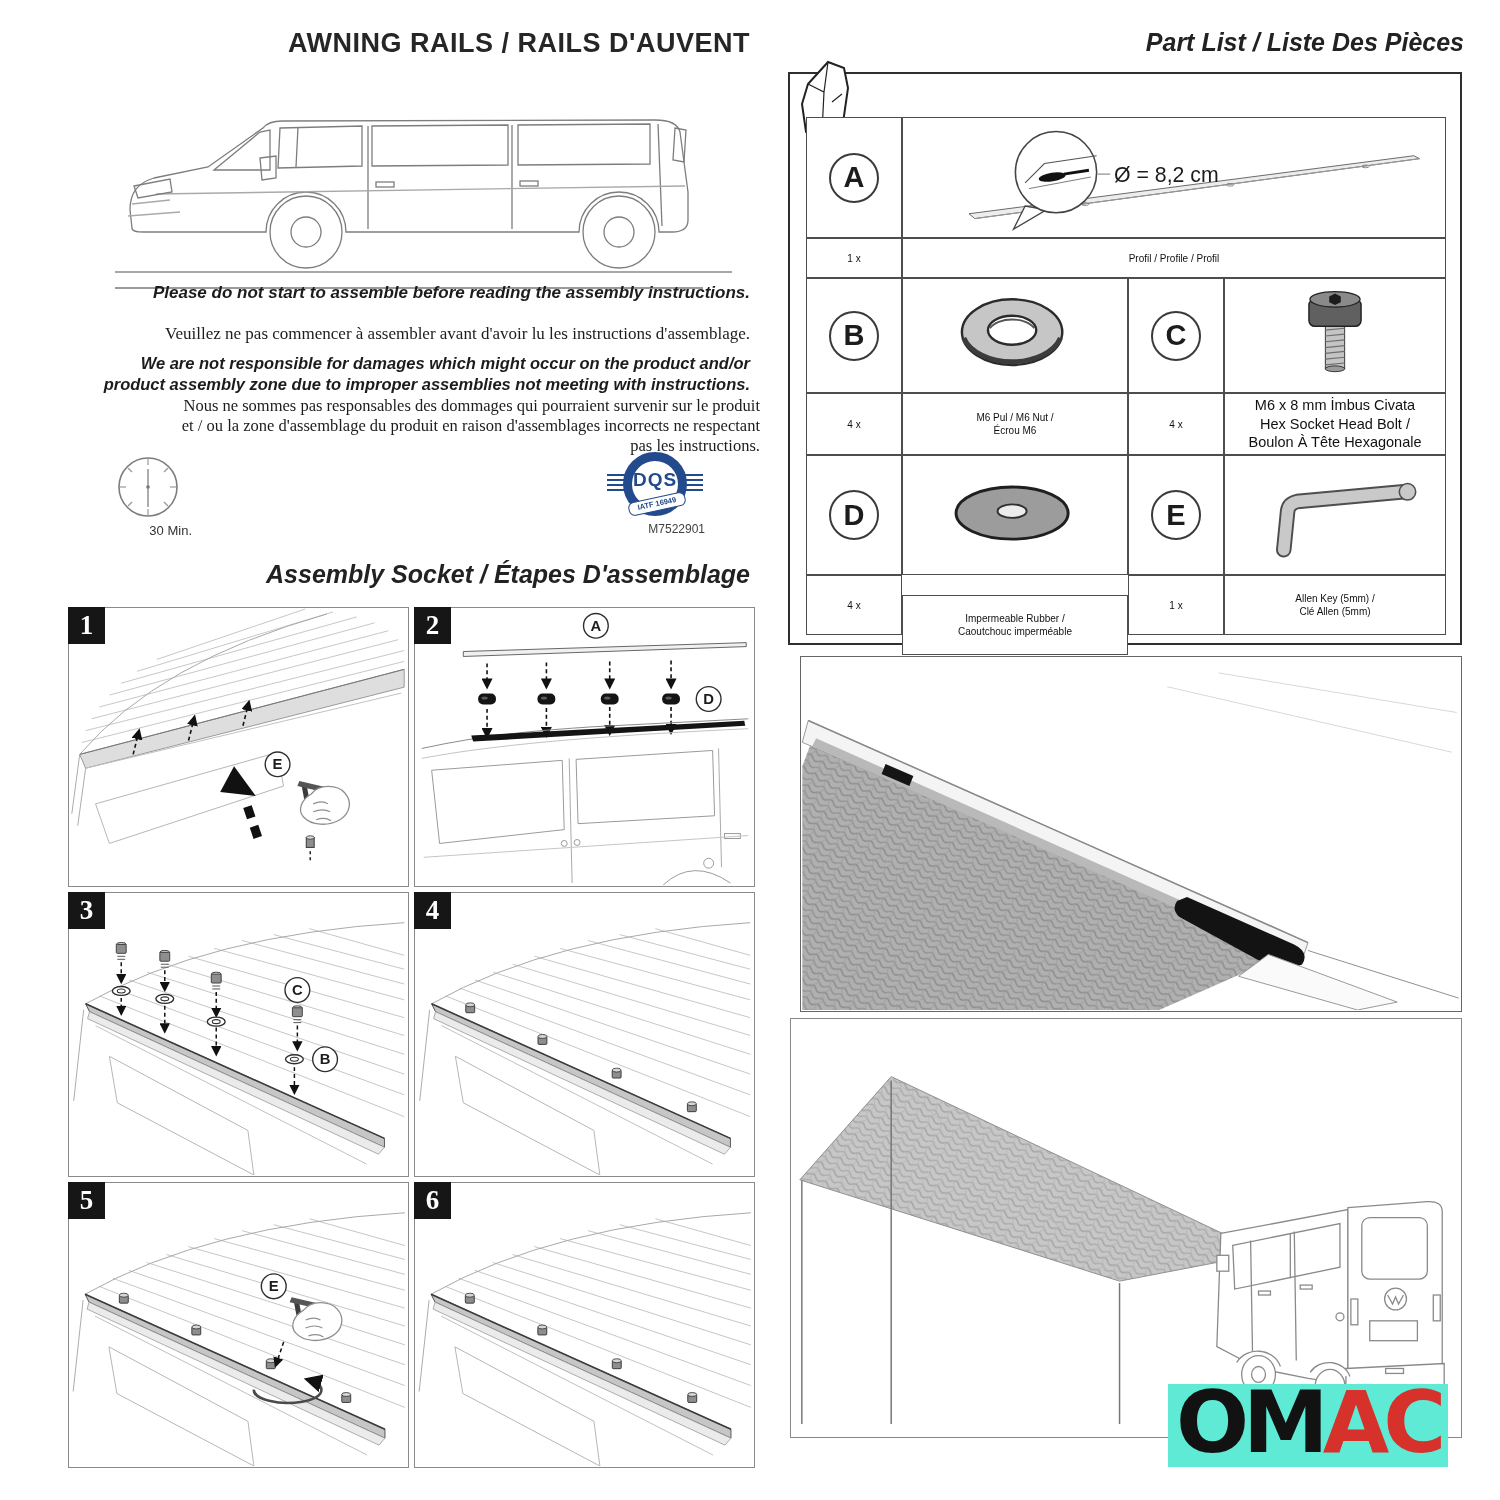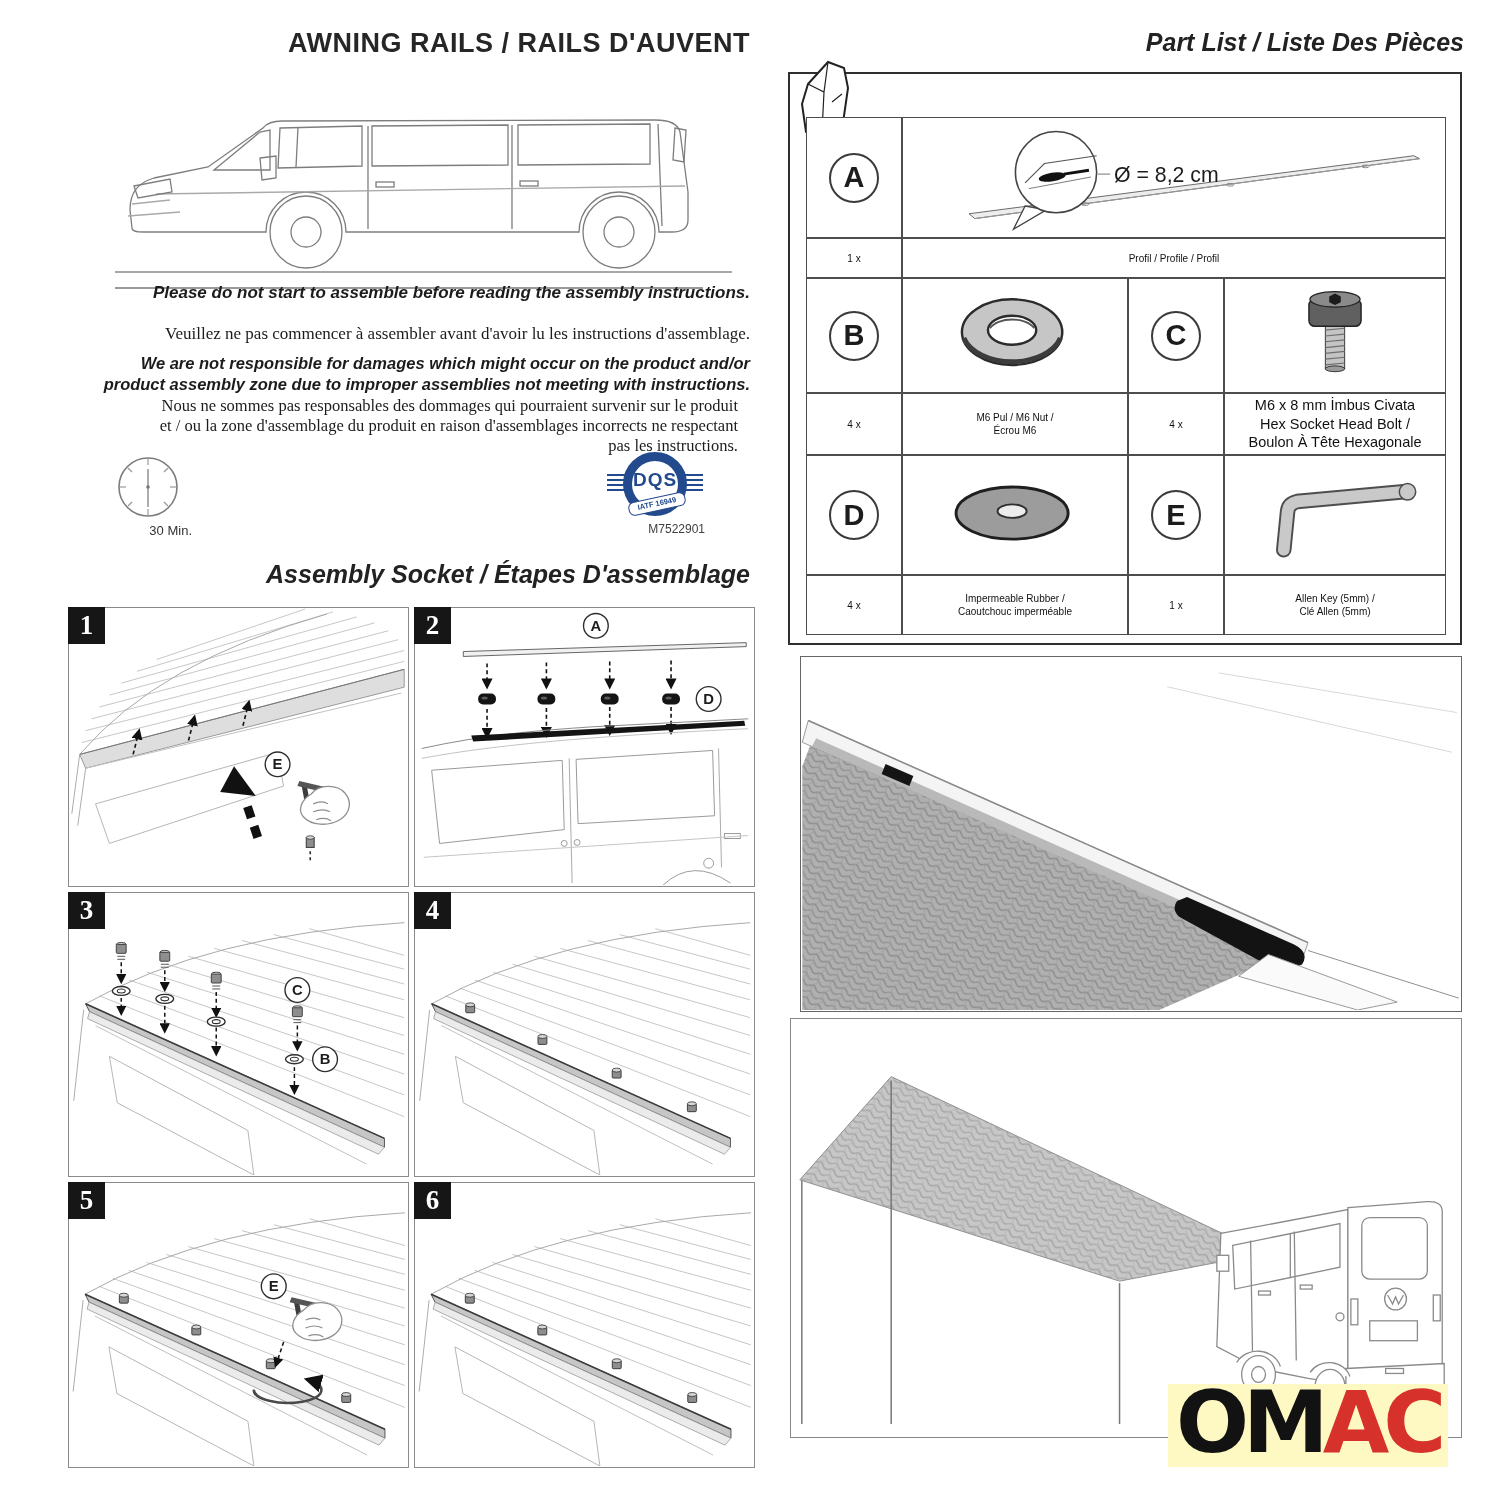--- a/index.html
+++ b/index.html
@@ -29,21 +29,21 @@
   .dqs-circle{position:absolute;left:16px;top:0;width:64px;height:64px;border-radius:50%;
               border:9px solid #234a8c;background:#fff;box-sizing:border-box}
   .dqs-stripe{position:absolute;width:26px;height:20px;top:22px;
               background:repeating-linear-gradient(#234a8c 0 2.4px,#fff 2.4px 5px)}
   .dqs-word{position:absolute;left:16px;top:17px;width:64px;text-align:center;
             font-size:19px;font-weight:bold;color:#234a8c;letter-spacing:1px}
   .dqs-band{position:absolute;left:21px;top:45px;width:56px;height:12px;background:#fff;
             border:1px solid #234a8c;border-radius:6px;transform:rotate(-12deg);
             font-size:7.5px;font-weight:bold;color:#234a8c;text-align:center;line-height:11px}
   .omac{position:absolute;font-family:"DejaVu Sans",sans-serif;font-weight:bold;
-        font-size:86px;letter-spacing:-6px;line-height:.9;background:#fef9c3;padding:0 8px 6px 8px}
+        font-size:86px;letter-spacing:-6px;line-height:.9;background:#5eead4;padding:0 8px 6px 8px}
   svg{display:block}
   svg text{font-family:"Liberation Sans",sans-serif}
   .callout-txt{font-size:15px;font-weight:bold;fill:#1c1c1c;text-anchor:middle}
 </style>
 </head>
 <body>
 
 <svg width="0" height="0" class="abs" aria-hidden="true">
   <defs>
     <marker id="ah" markerWidth="7" markerHeight="7" refX="5.5" refY="3.5" orient="auto">
@@ -142,21 +142,21 @@
   </g>
   <line x1="5" y1="206" x2="622" y2="206" stroke="#8a8a8a" stroke-width="1.6"></line>
 </svg>
 
 <div class="abs" style="left:115px;top:287px;width:588px;height:0;border-top:2px solid #9a9a9a"></div>
 
 <div class="abs ctr warn-en" style="left:60px;top:282px;width:690px">Please do not start to assemble before reading the assembly instructions.</div>
 <div class="abs ctr warn-fr" style="left:60px;top:324px;width:690px">Veuillez ne pas commencer à assembler avant d'avoir lu les instructions d'assemblage.</div>
 <div class="abs ctr warn-en pre" style="left:60px;top:353px;width:690px;font-size:16.5px">We are not responsible for damages which might occur on the product and/or
 product assembly zone due to improper assemblies not meeting with instructions.</div>
-<div class="abs ctr warn-fr pre" style="left:48px;top:396px;width:690px;font-size:16.5px">Nous ne sommes pas responsables des dommages qui pourraient survenir sur le produit
+<div class="abs ctr warn-fr pre" style="left:70px;top:396px;width:690px;font-size:16.5px">Nous ne sommes pas responsables des dommages qui pourraient survenir sur le produit
 et / ou la zone d'assemblage du produit en raison d'assemblages incorrects ne respectant
 pas les instructions.</div>
 
 <svg class="abs" style="left:116px;top:455px" width="64" height="64" viewBox="0 0 64 64">
   <circle cx="32" cy="32" r="29" fill="#fff" stroke="#7c7c7c" stroke-width="1.6"></circle>
   <g stroke="#9a9a9a" stroke-width="1.2">
     <line x1="32" y1="4" x2="32" y2="10"></line>
       <line x1="32" y1="54" x2="32" y2="60"></line>
     <line x1="4" y1="32" x2="10" y2="32"></line>
       <line x1="54" y1="32" x2="60" y2="32"></line>
@@ -411,21 +411,21 @@
   <div class="letter">E</div>
 </div>
 <div class="cell" style="left:1224px;top:455px;width:222px;height:120px">
   <svg width="218" height="116" viewBox="0 0 222 120">
     <path d="M58,96 L62,56 Q63,48 72,46 L182,36" fill="none" stroke="#4e4e4e" stroke-width="16" stroke-linecap="round"></path>
     <path d="M58,96 L62,56 Q63,48 72,46 L182,36" fill="none" stroke="#c9c9c9" stroke-width="12" stroke-linecap="round"></path>
     <circle cx="186" cy="36" r="8.5" fill="#c9c9c9" stroke="#4e4e4e" stroke-width="1.6"></circle>
   </svg>
 </div>
 <div class="cell cell-text pre" style="left:806px;top:575px;width:96px;height:60px">4 x</div>
-<div class="cell cell-text pre" style="left:902px;top:575px;width:226px;height:60px">Impermeable Rubber /
+<div class="cell cell-text pre" style="left:902px;top:595px;width:226px;height:60px">Impermeable Rubber /
 Caoutchouc imperméable</div>
 <div class="cell cell-text pre" style="left:1128px;top:575px;width:96px;height:60px">1 x</div>
 <div class="cell cell-text pre" style="left:1224px;top:575px;width:222px;height:60px">Allen Key (5mm) /
 Clé Allen (5mm)</div>
 
 <div class="imgbox" style="left:800px;top:656px;width:662px;height:356px">
   <svg width="659" height="353" viewBox="0 0 662 356">
     <path d="M368,30 L655,96" stroke="#d8d8d8" fill="none"></path>
     <path d="M420,16 L660,56" stroke="#d8d8d8" fill="none"></path>
     <polygon points="10,84 496,296 360,356 0,356 0,110" fill="url(#weaveD)"></polygon>

